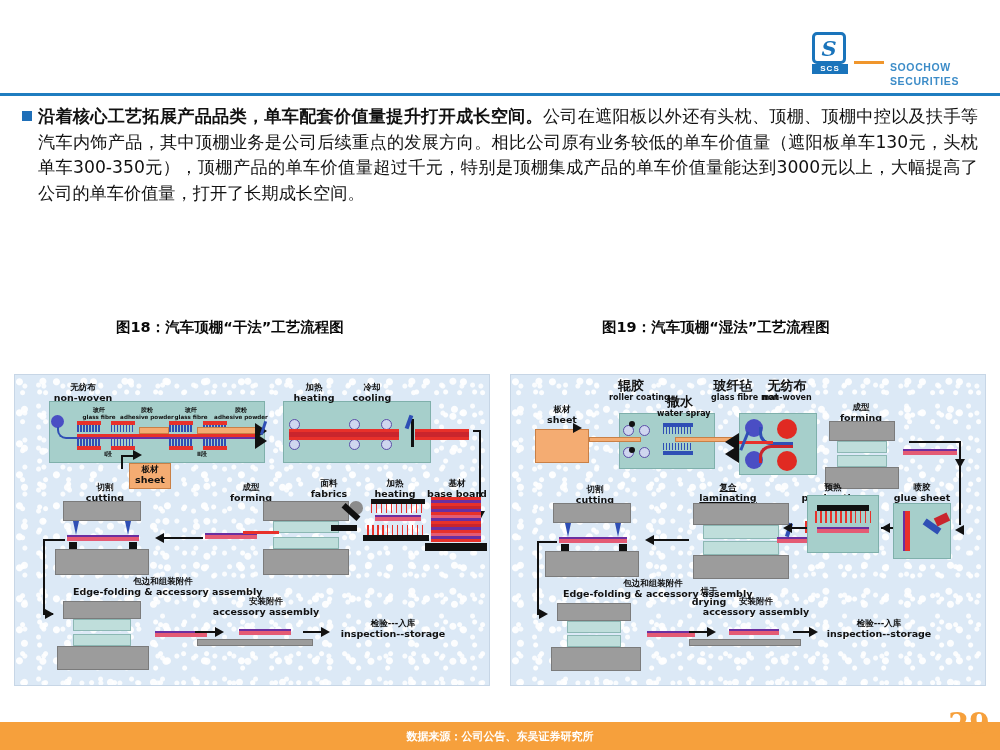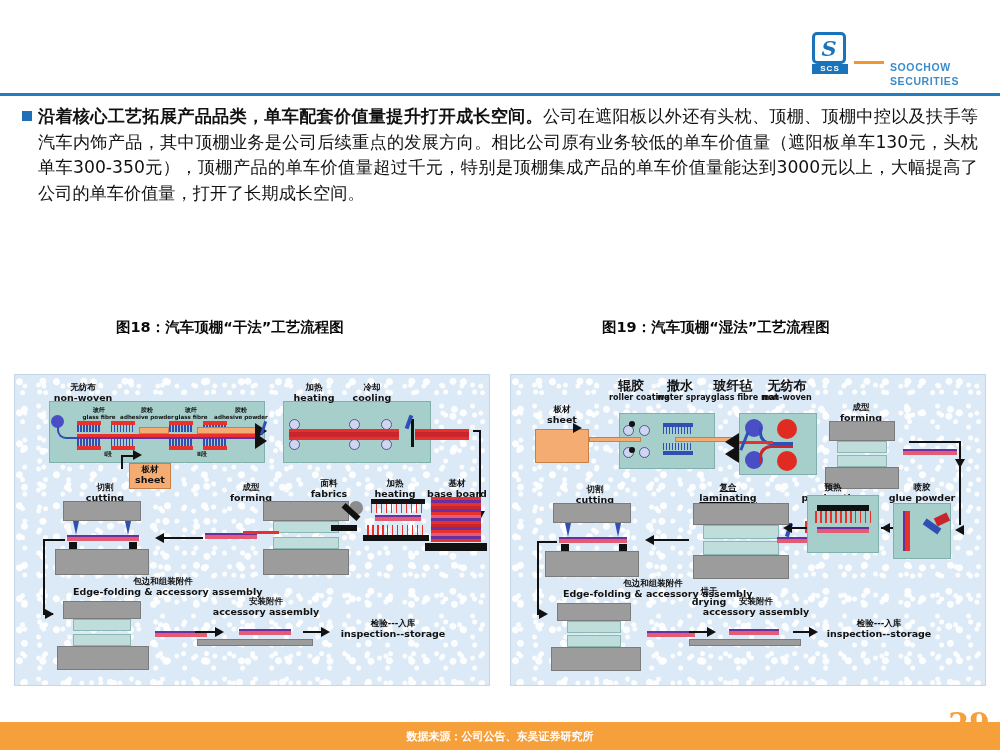--- a/index.html
+++ b/index.html
@@ -428,21 +428,21 @@
     <span class="cn">板材</span>
     <span class="en">sheet</span>
   </div>
   <div class="arrow-r" style="left:62px; top:48px;"></div>
 
   <div class="panel" style="left:108px; top:38px; width:96px; height:56px;"></div>
   <div class="lbl sm" style="left:98px; top:4px; width:44px;">
     <span class="cn">辊胶</span>
     <span class="en">roller coating</span>
   </div>
-  <div class="lbl sm" style="left:146px; top:4px; width:46px;">
+  <div class="lbl sm" style="left:146px; top:20px; width:46px;">
     <span class="cn">撒水</span>
     <span class="en">water spray</span>
   </div>
   <div class="roller" style="left:112px; top:50px;"></div>
   <div class="roller" style="left:112px; top:72px;"></div>
   <div class="roller" style="left:128px; top:50px;"></div>
   <div class="roller" style="left:128px; top:72px;"></div>
   <div class="kblk" style="left:118px; top:46px; width:6px; height:6px; border-radius:50%;"></div>
   <div class="kblk" style="left:118px; top:72px; width:6px; height:6px; border-radius:50%;"></div>
   <div class="comb" style="left:152px; top:48px; width:30px; height:12px;">
@@ -529,21 +529,21 @@
     <span class="cn">烘干</span>
     <span class="en">drying</span>
   </div>
   <div class="panel" style="left:296px; top:120px; width:72px; height:58px;"></div>
   <div class="kblk" style="left:306px; top:130px; width:52px; height:6px;"></div>
   <div class="heatrays" style="left:304px; top:136px; width:56px; height:12px;"></div>
   <div class="pinkband" style="left:306px; top:152px; width:52px;"></div>
 
   <div class="lbl" style="left:376px; top:108px; width:70px;">
     <span class="cn">喷胶</span>
-    <span class="en">glue powder</span>
+    <span class="en">glue sheet</span>
   </div>
   <div class="panel" style="left:382px; top:128px; width:58px; height:56px;"></div>
   <div style="position:absolute; left:392px; top:136px; width:7px; height:40px; background:#e8312a; border-left:2px solid #6b2fa0;"></div>
   <div style="position:absolute; left:412px; top:148px; width:18px; height:7px; background:#2f4fb5; transform:rotate(35deg);"></div>
   <div style="position:absolute; left:424px; top:140px; width:14px; height:9px; background:#c9252d; transform:rotate(-25deg);"></div>
   <div class="arrow-l" style="left:444px; top:150px;"></div>
   <div class="arrow-l" style="left:370px; top:148px;"></div>
   <div class="hline" style="left:370px; top:152px; width:12px;"></div>
   <div class="arrow-l" style="left:272px; top:148px;"></div>
   <div class="hline" style="left:280px; top:152px; width:16px;"></div>

